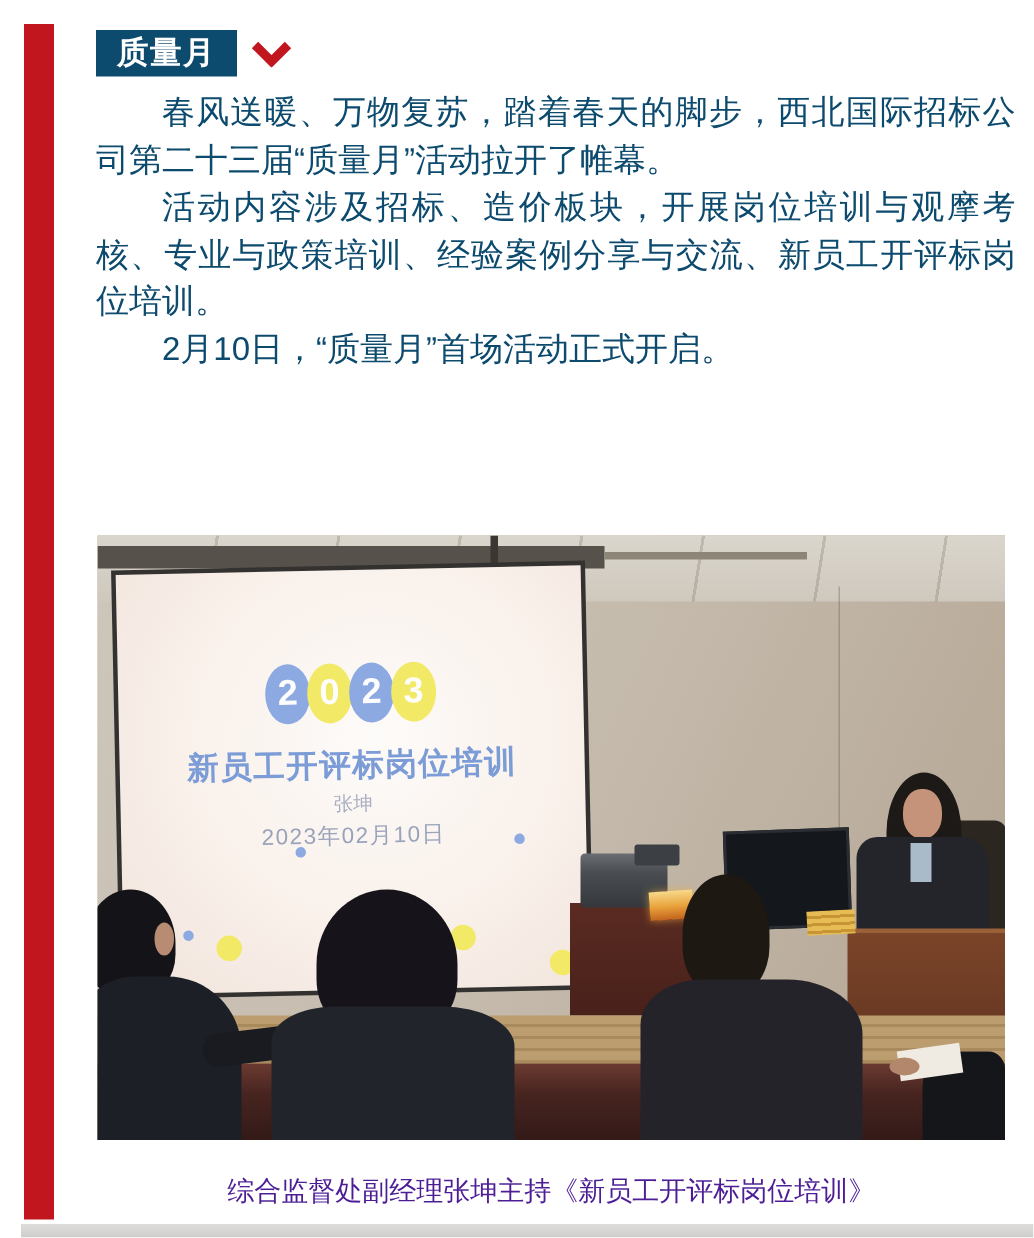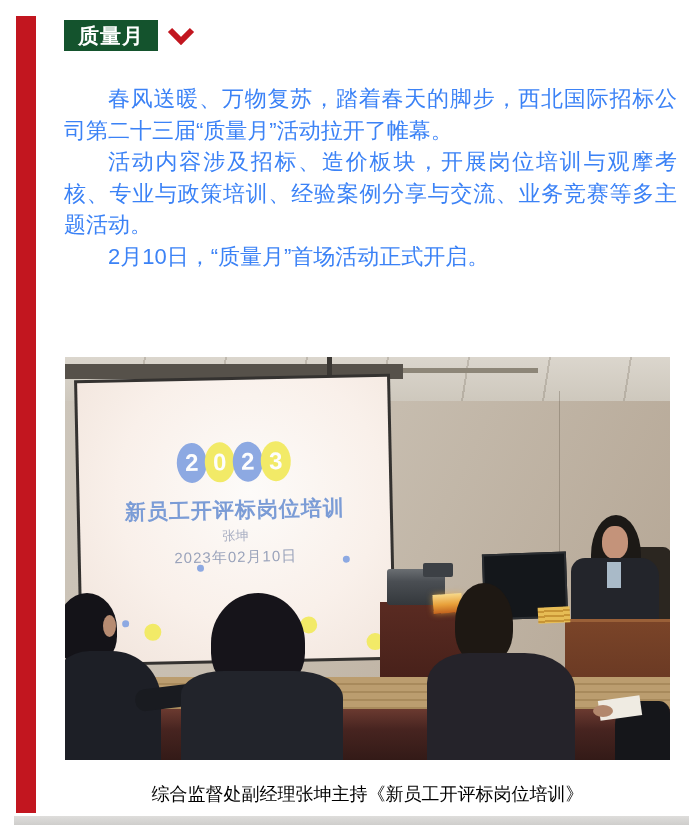--- a/index.html
+++ b/index.html
@@ -4,28 +4,28 @@
 <style>
   html,body{margin:0;padding:0;background:#ffffff;}
   body{
     width:689px;height:825px;position:relative;overflow:hidden;
     font-family:"Liberation Sans","DejaVu Sans",sans-serif;
   }
   
   .left-bar{position:absolute;left:16px;top:16px;width:20px;height:797px;background:#c2161f;}
   .badge{
     position:absolute;left:64px;top:20px;height:31px;line-height:31px;
-    padding:0 14px;background:#14532d;color:#ffffff;
+    padding:0 14px;background:#0c4a6e;color:#ffffff;
     font-size:21px;font-weight:bold;letter-spacing:1px;
   }
   .chevron{position:absolute;left:167px;top:27px;}
   
   .article{
     position:absolute;left:64px;top:59px;width:613px;
-    font-size:22px;line-height:31.5px;color:#3b82f6;text-align:justify;margin-top:24px;
+    font-size:22px;line-height:31.5px;color:#0c4a6e;text-align:justify;
   }
   .article p{margin:0;text-indent:2em;}
   
   .photo{position:absolute;left:65px;top:357px;width:605px;height:403px;overflow:hidden;background:#bfb3a2;}
   .photo *{position:absolute;}
   .ph-base{left:0;top:0;width:605px;height:403px;
     background:linear-gradient(115deg,#cdc6bb 0%,#c6bcae 45%,#b4a globe592 100%);
     background:linear-gradient(115deg,#cdc6bb 0%,#c6bcae 45%,#b3a492 100%);}
   .ph-ceiling{left:0;top:0;width:605px;height:44px;
     background:linear-gradient(180deg,#dbd6cd 0%,#cec8bd 100%);}
@@ -87,37 +87,37 @@
   .paper-1{left:168px;top:344px;width:36px;height:15px;background:#e9e5db;transform:rotate(8deg);}
   .f2-head{left:146px;top:236px;width:94px;height:100px;background:#16141a;}
   .f2-body{left:116px;top:314px;width:162px;height:89px;border-radius:26% 30% 0 0;background:#22242b;}
   .f3-head{left:390px;top:226px;width:58px;height:80px;background:#1e1813;}
   .f3-body{left:362px;top:296px;width:148px;height:107px;border-radius:28% 34% 0 0;background:#25232a;}
   .f4-body{left:550px;top:344px;width:55px;height:59px;border-radius:40% 20% 0 0;background:#15161a;}
   .f4-hand{left:528px;top:348px;width:20px;height:12px;border-radius:50%;background:#b2876c;}
   .paper-2{left:534px;top:341px;width:42px;height:20px;background:#efebe2;transform:rotate(-8deg);}
   
   .caption{position:absolute;left:65px;top:782px;width:605px;text-align:center;
-    font-size:18px;color:#000000;}
+    font-size:18px;color:#4c1d95;}
   .next-strip{position:absolute;left:14px;top:816px;width:675px;height:9px;
     background:linear-gradient(180deg,#dedddb 0%,#cfcecc 100%);}
 </style>
 </head>
 <body>
 
 <div class="left-bar"></div>
 
 <div class="badge">质量月</div>
 <svg class="chevron" width="28" height="18" viewBox="0 0 28 18">
   <polyline points="3,3 14,14 25,3" fill="none" stroke="#c2161f" stroke-width="6"></polyline>
 </svg>
 
 <div class="article">
   <p>春风送暖、万物复苏，踏着春天的脚步，西北国际招标公司第二十三届“质量月”活动拉开了帷幕。</p>
-  <p>活动内容涉及招标、造价板块，开展岗位培训与观摩考核、专业与政策培训、经验案例分享与交流、业务竞赛等多主题活动。</p>
+  <p>活动内容涉及招标、造价板块，开展岗位培训与观摩考核、专业与政策培训、经验案例分享与交流、新员工开评标岗位培训。</p>
   <p>2月10日，“质量月”首场活动正式开启。</p>
 </div>
 
 <div class="photo">
   <div class="ph-base"></div>
   <div class="ph-ceiling"></div>
   <div class="ph-beam"></div>
   <div class="ph-beam-ext"></div>
   <div class="ph-rod"></div>
   <div class="ph-wire"></div>

